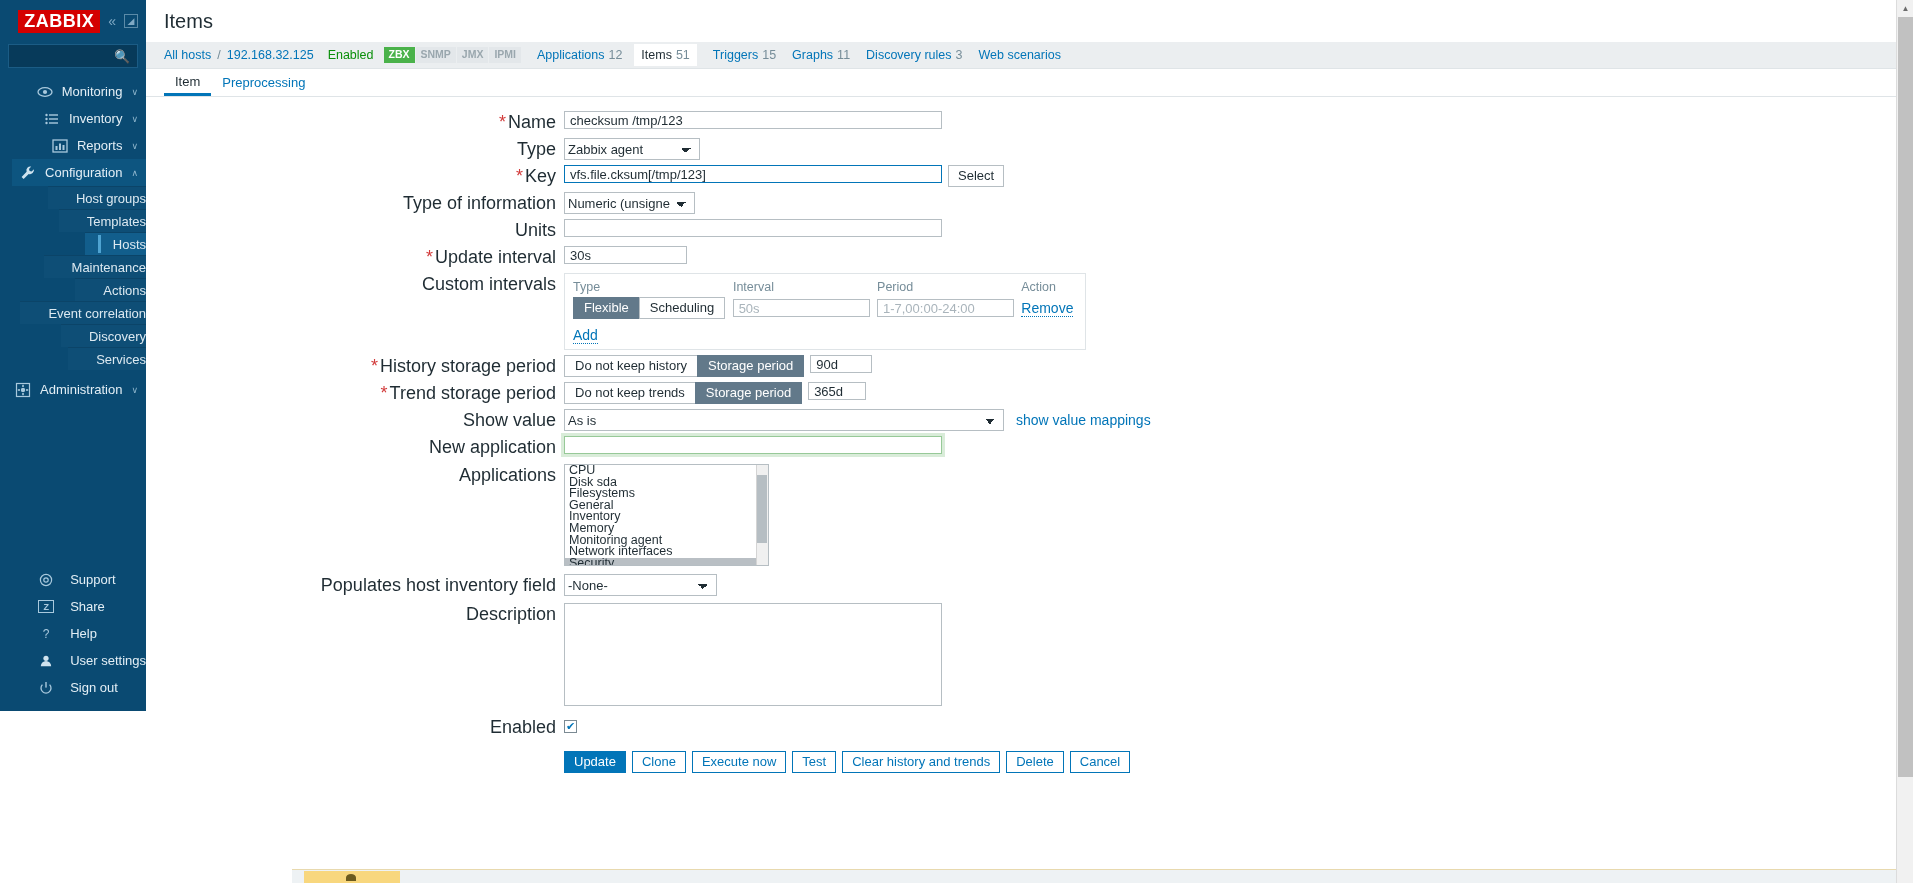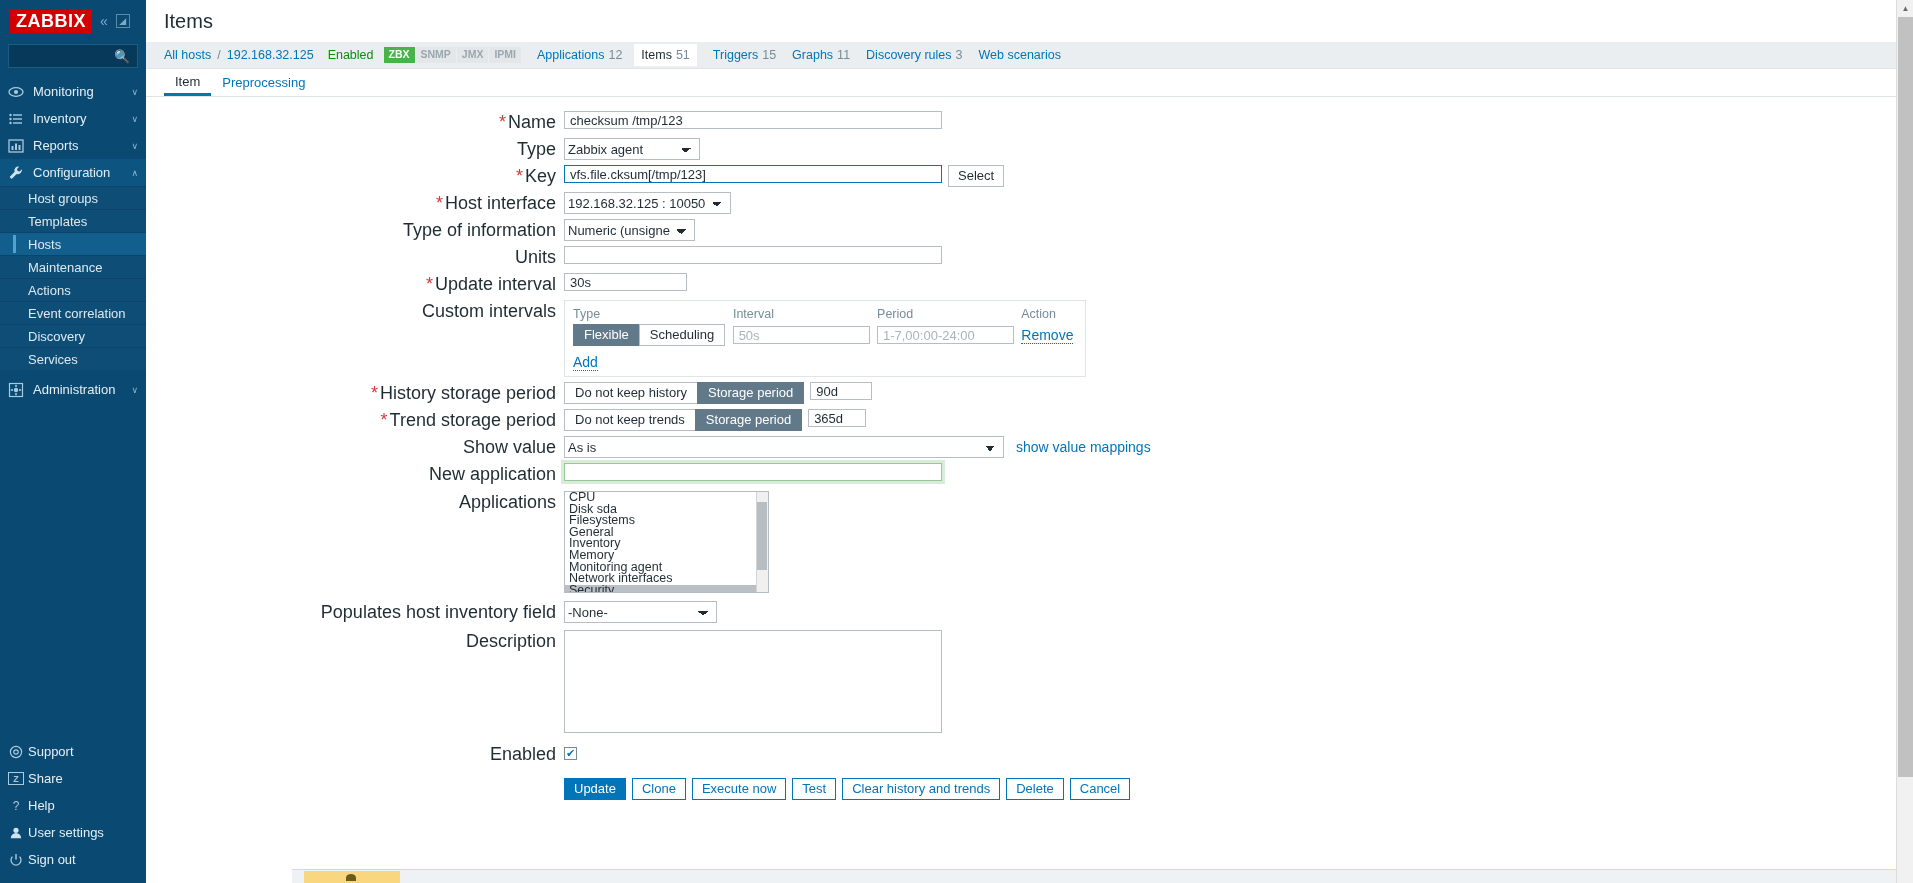--- a/index.html
+++ b/index.html
@@ -16,21 +16,22 @@
 
   
   .sidebar {
     width: 146px;
     min-width: 146px;
     background: #0a4a72;
     color: #cfe3ef;
     display: flex;
     flex-direction: column;
     position: relative;
-    height: 883px;
+    height: 711px;
+    align-items: flex-end;
   }
   .sb-top {
     height: 42px;
     display: flex;
     align-items: center;
     padding: 0 8px 0 10px;
     gap: 6px;
   }
   .logo {
     background: #d40000;
@@ -106,21 +107,21 @@
     content: "";
     position: absolute; left: 13px; top: 2px; bottom: 2px;
     width: 3px; background: #4fa3d1;
   }
   .nav-spacer { flex: 1 1 auto; }
 
   .foot-item {
     display: flex; align-items: center;
     height: 27px;
     padding-left: 8px;
-    gap: 4px;
+    gap: 16px;
     font-size: 13px;
     color: #e3eef5;
     cursor: pointer;
   }
   .foot-item .ico {
     width: 16px; height: 16px; flex: 0 0 16px;
     display: inline-flex; align-items: center; justify-content: center;
     color: #a9c9dd; font-size: 12px;
   }
   .foot-item .ico.boxed {
@@ -570,28 +571,20 @@
       </div>
 
       <div class="row">
         <div class="lbl-col"><span class="req">*</span><span>Key</span></div>
         <div class="fld-col">
           <input class="tx focus" style="width: 378px;" type="text" value="vfs.file.cksum[/tmp/123]">
           <button class="btn grey">Select</button>
         </div>
       </div>
 
-      <div class="row">
-        <div class="lbl-col"><span class="req">*</span><span>Host interface</span></div>
-        <div class="fld-col">
-          <select class="sel" style="width:167px;">
-            <option>192.168.32.125 : 10050</option>
-          </select>
-        </div>
-      </div>
 
       <div class="row">
         <div class="lbl-col">Type of information</div>
         <div class="fld-col">
           <select class="sel" style="width:131px;">
             <option>Numeric (unsigned)</option>
           </select>
         </div>
       </div>
 

